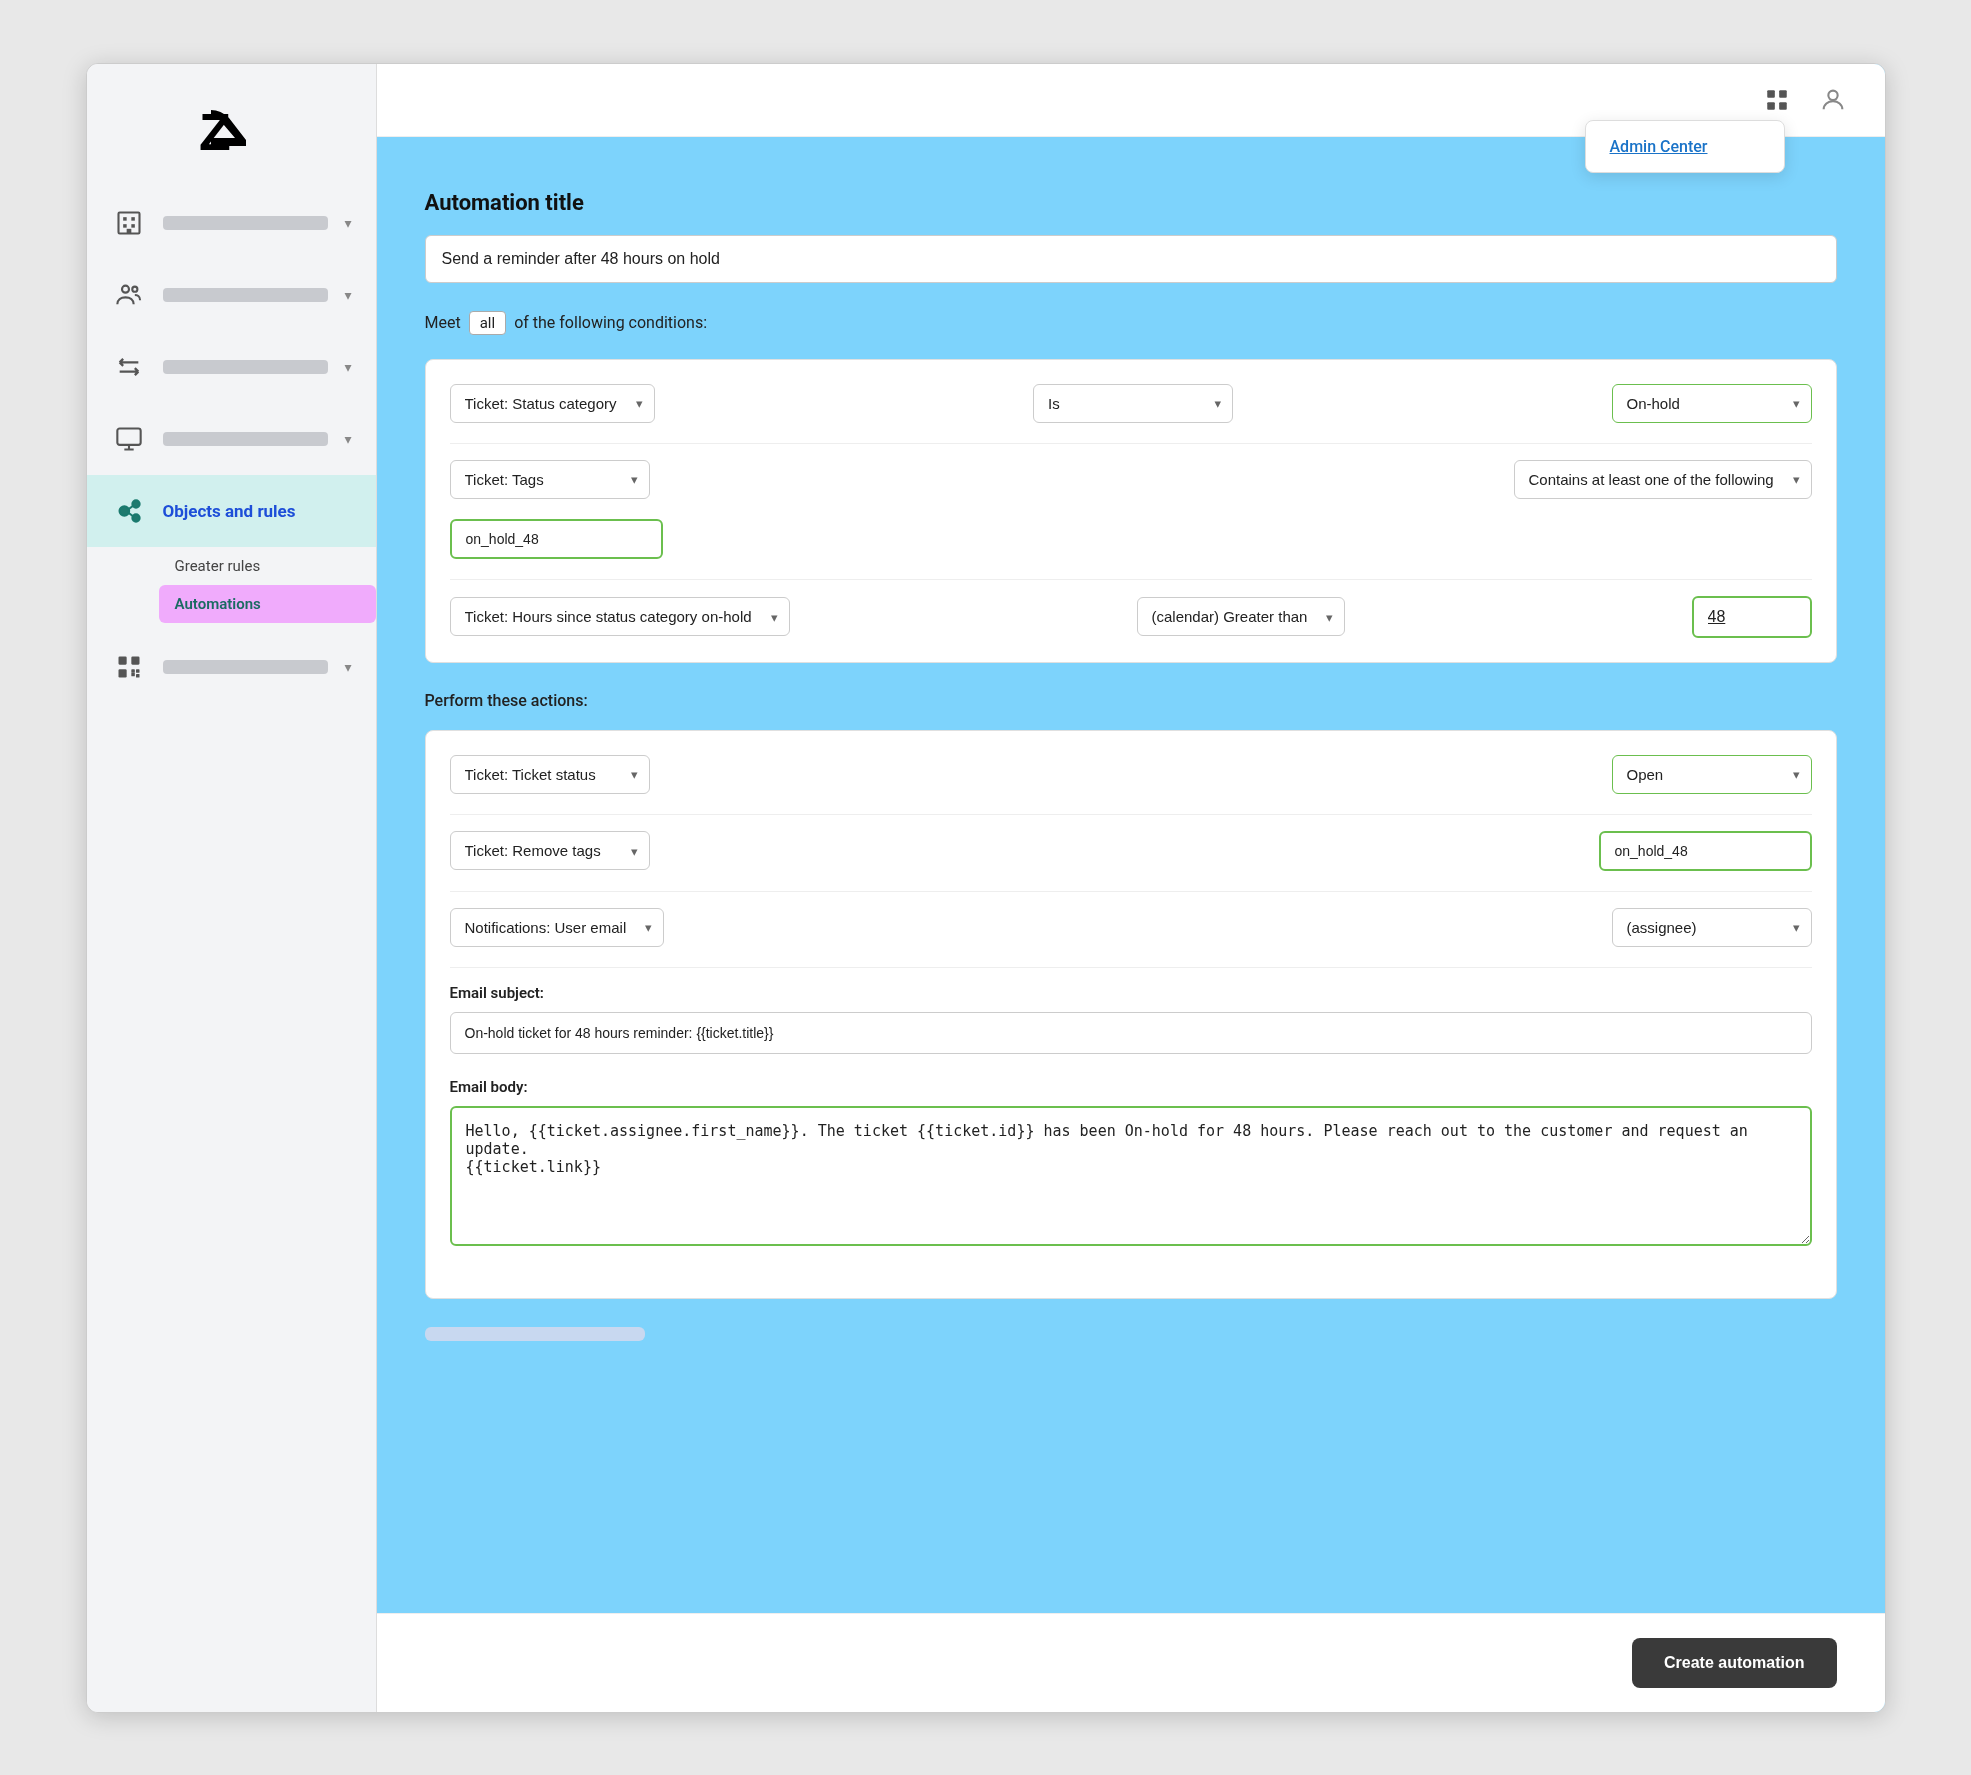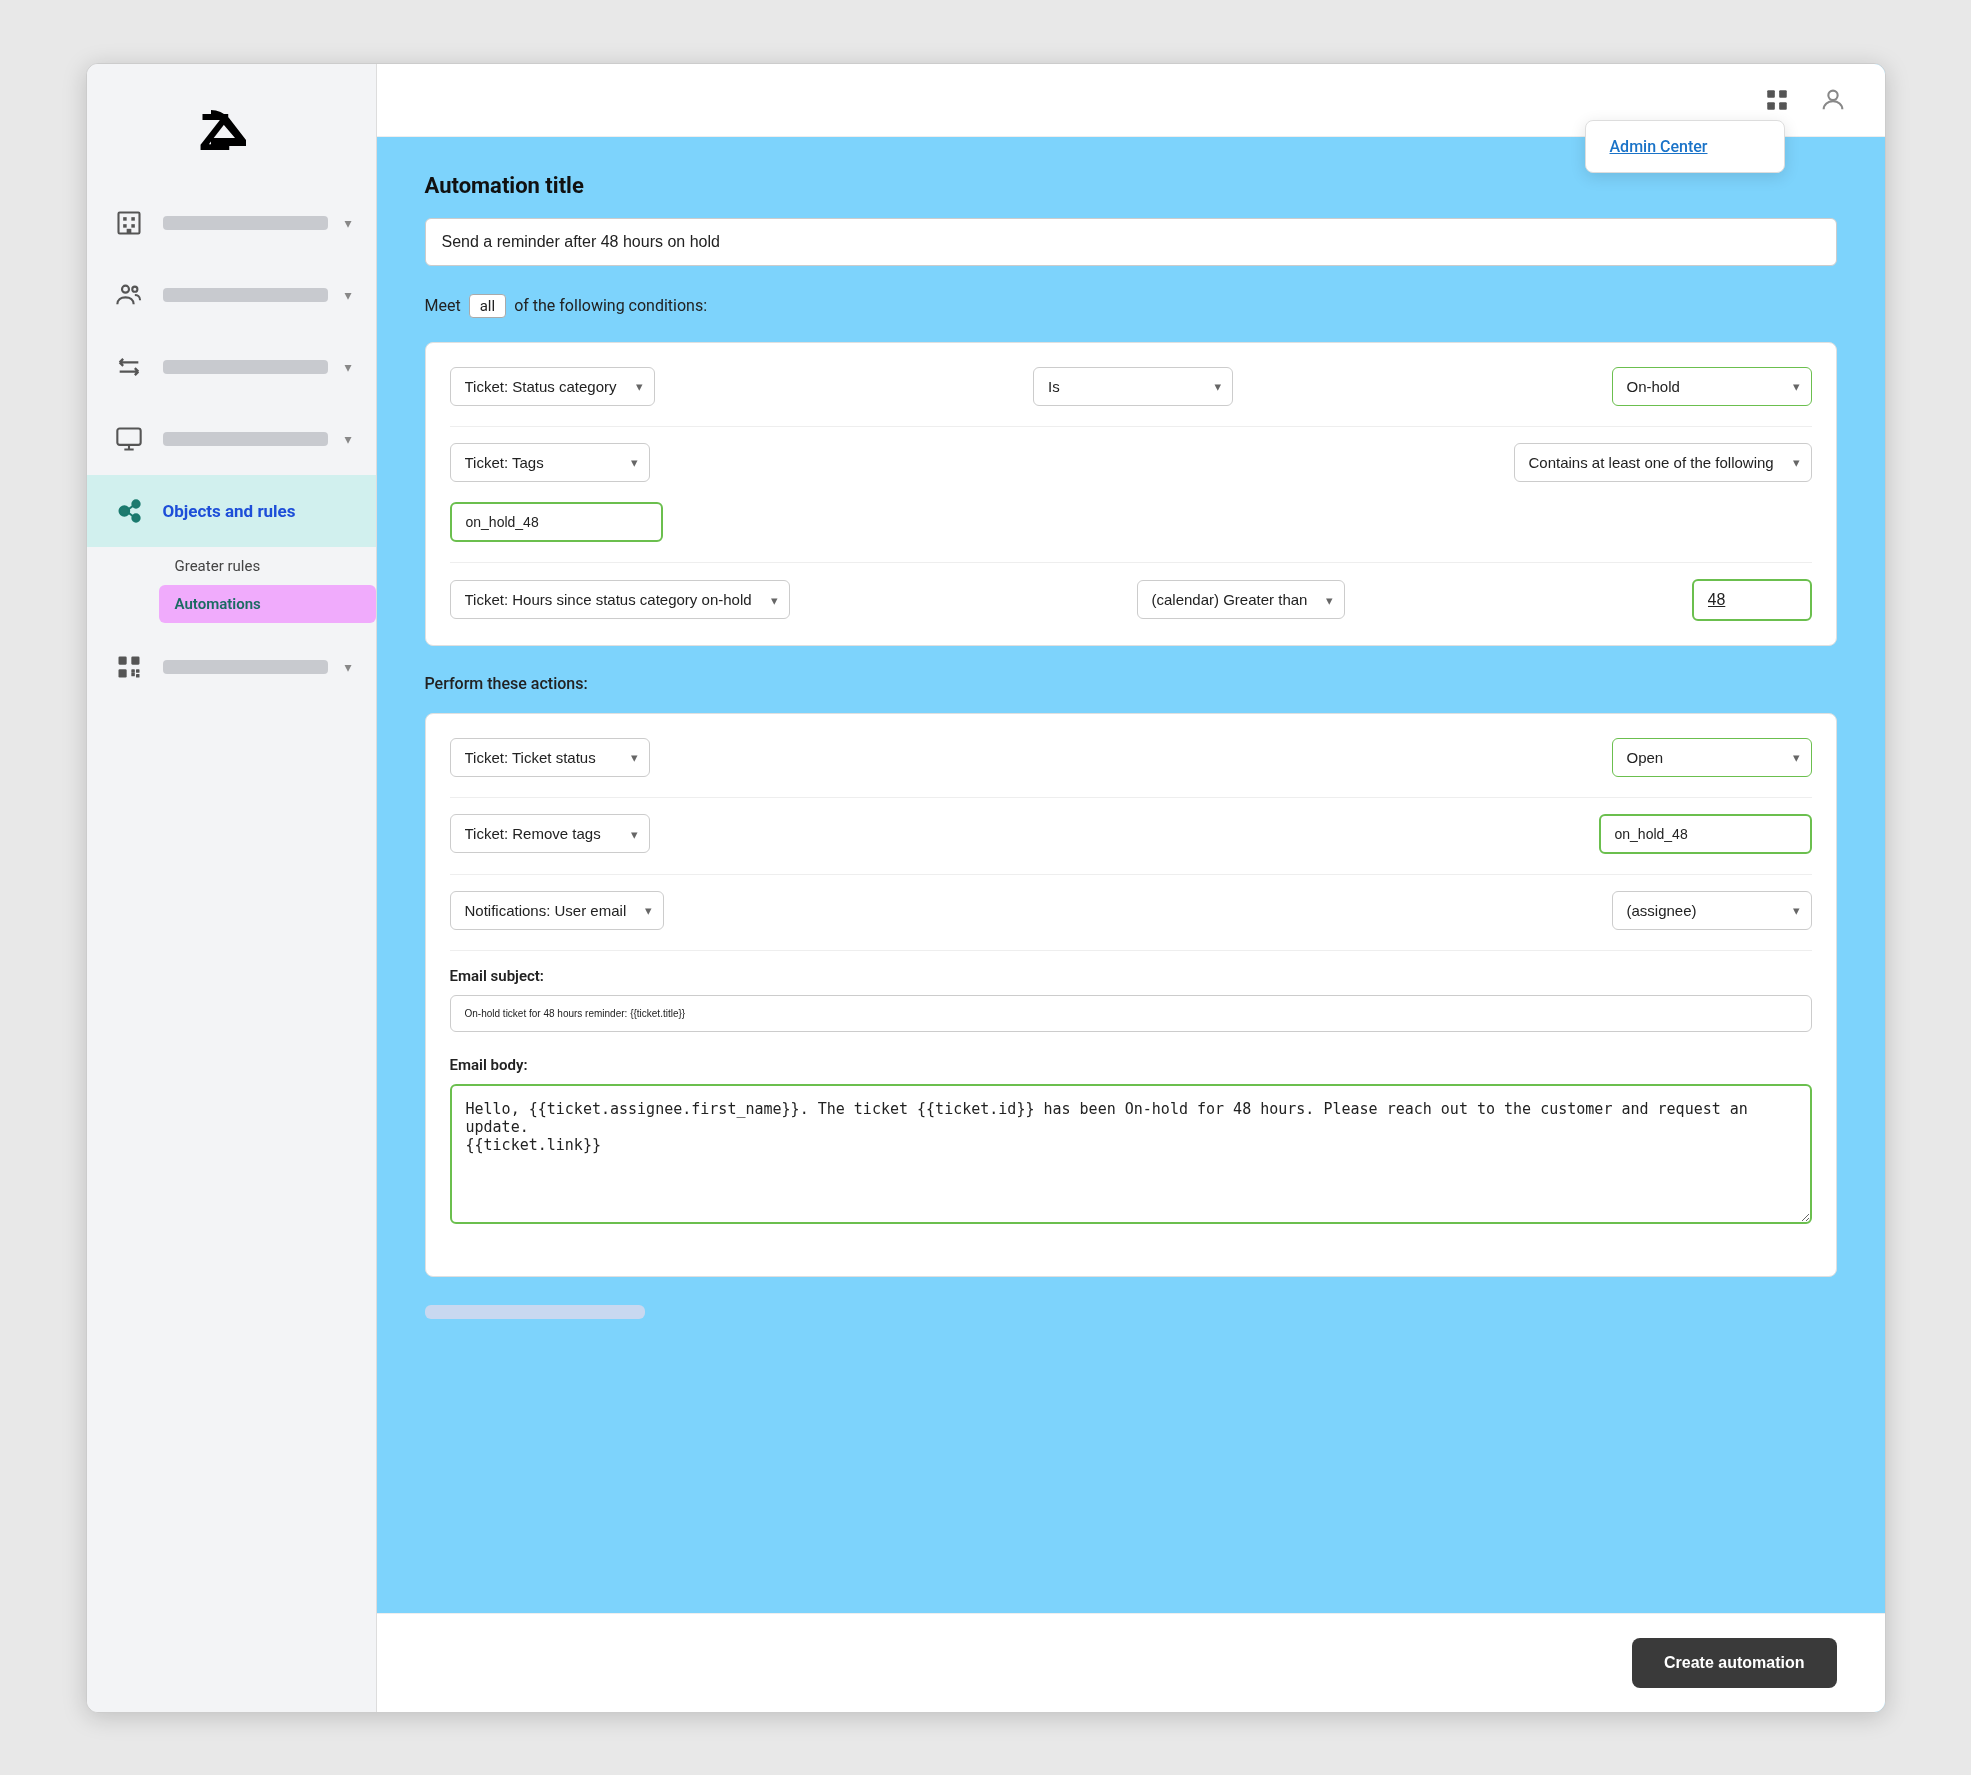--- a/index.html
+++ b/index.html
@@ -145,21 +145,21 @@
       padding: 16px 24px;
       color: #1a73c8;
       font-size: 16px;
       font-weight: 500;
       cursor: pointer;
       text-decoration: underline;
     }
     .main-scroll {
       flex: 1;
       overflow-y: auto;
-      padding: 36px 48px;
+      padding: 53px 48px;
     }
     .section-title {
       font-size: 22px;
       font-weight: 700;
       color: #111;
       margin-bottom: 20px;
     }
     .automation-title-input {
       width: 100%;
       border: 1.5px solid #ccc;
@@ -268,21 +268,21 @@
       font-size: 15px;
       font-weight: 600;
       color: #222;
       margin-bottom: 10px;
     }
     .email-subject-input {
       width: 100%;
       border: 1.5px solid #ccc;
       border-radius: 6px;
       padding: 12px 14px;
-      font-size: 10px;
+      font-size: 14px;
       color: #222;
       outline: none;
     }
     .email-body-textarea {
       width: 100%;
       border: 2px solid #6bbf4e;
       border-radius: 6px;
       padding: 14px;
       font-size: 15px;
       color: #222;

